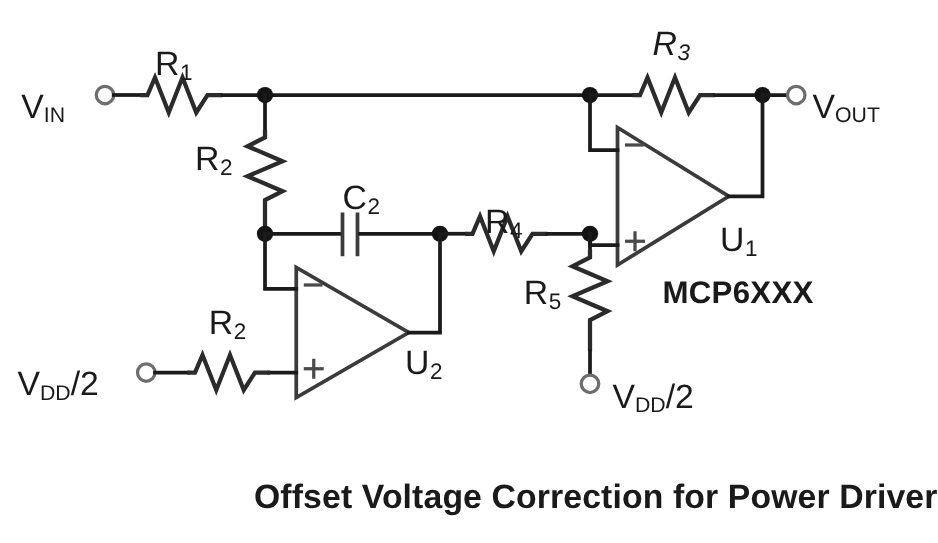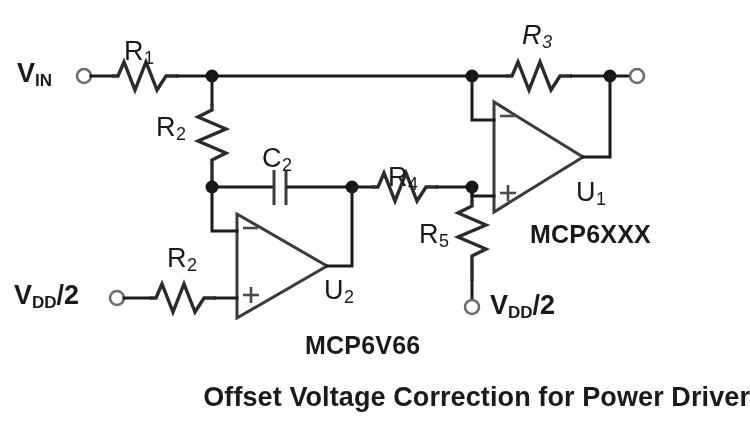--- a/index.html
+++ b/index.html
@@ -71,21 +71,22 @@
     font-size: 27px;
     font-weight: 400;
   }
   .comp sub {
     font-size: 18px;
     vertical-align: -0.22em;
     padding-left: 0.5px;
   }
   .port {
     font-size: 27px;
-    font-weight: 700;
+    font-weight: 400;
+    margin-top: 12px;
   }
   .port sub {
     font-size: 17px;
     vertical-align: -0.22em;
   }
   .part {
     font-size: 25px;
     font-weight: bold;
     letter-spacing: 0.2px;
     text-align: center;
@@ -206,21 +207,21 @@
   </svg>
 
   <div class="lbl comp" style="left:124px; top:22px;margin-top:16px;">
     <span>R</span><sub>1</sub>
   </div>
 
   <div class="lbl comp" style="left:156px; top:114px;">
     <span>R</span><sub>2</sub>
   </div>
 
-  <div class="lbl comp" style="left:262px; top:145px;text-align:right;">
+  <div class="lbl comp" style="left:274px; top:145px;text-align:right;">
     <span>C</span><sub>2</sub>
   </div>
 
   <div class="lbl comp" style="left:388px; top:144px;margin-top:20px;">
     <span>R</span><sub>4</sub>
   </div>
 
   <div class="lbl comp" style="left:522px; top:22px;font-style:italic;">
     <span>R</span><sub>3</sub>
   </div>
@@ -238,28 +239,30 @@
   </div>
 
   <div class="lbl comp" style="left:324px; top:277px;">
     <span>U</span><sub>2</sub>
   </div>
 
   <div class="lbl port" style="left:17px; top:60px;">
     <span>V</span><sub>IN</sub>
   </div>
 
+  <div class="lbl port" style="left:650px; top:60px;">
+    <span>V</span><sub>OUT</sub>
+  </div>
 
   <div class="lbl port" style="left:14px; top:282px;">
     <span>V</span><sub>DD</sub><span>/2</span>
   </div>
 
   <div class="lbl port" style="left:490px; top:292px;">
     <span>V</span><sub>DD</sub><span>/2</span>
   </div>
 
   <div class="lbl part" style="left:530px; top:222px;">MCP6XXX</div>
 
-  <div class="lbl part" style="left:305px; top:333px;">MCP6V66</div>
 
   <div class="lbl caption" style="top:384px;">Offset Voltage Correction for Power Driver</div>
 
 </div>
 
 </body></html>

